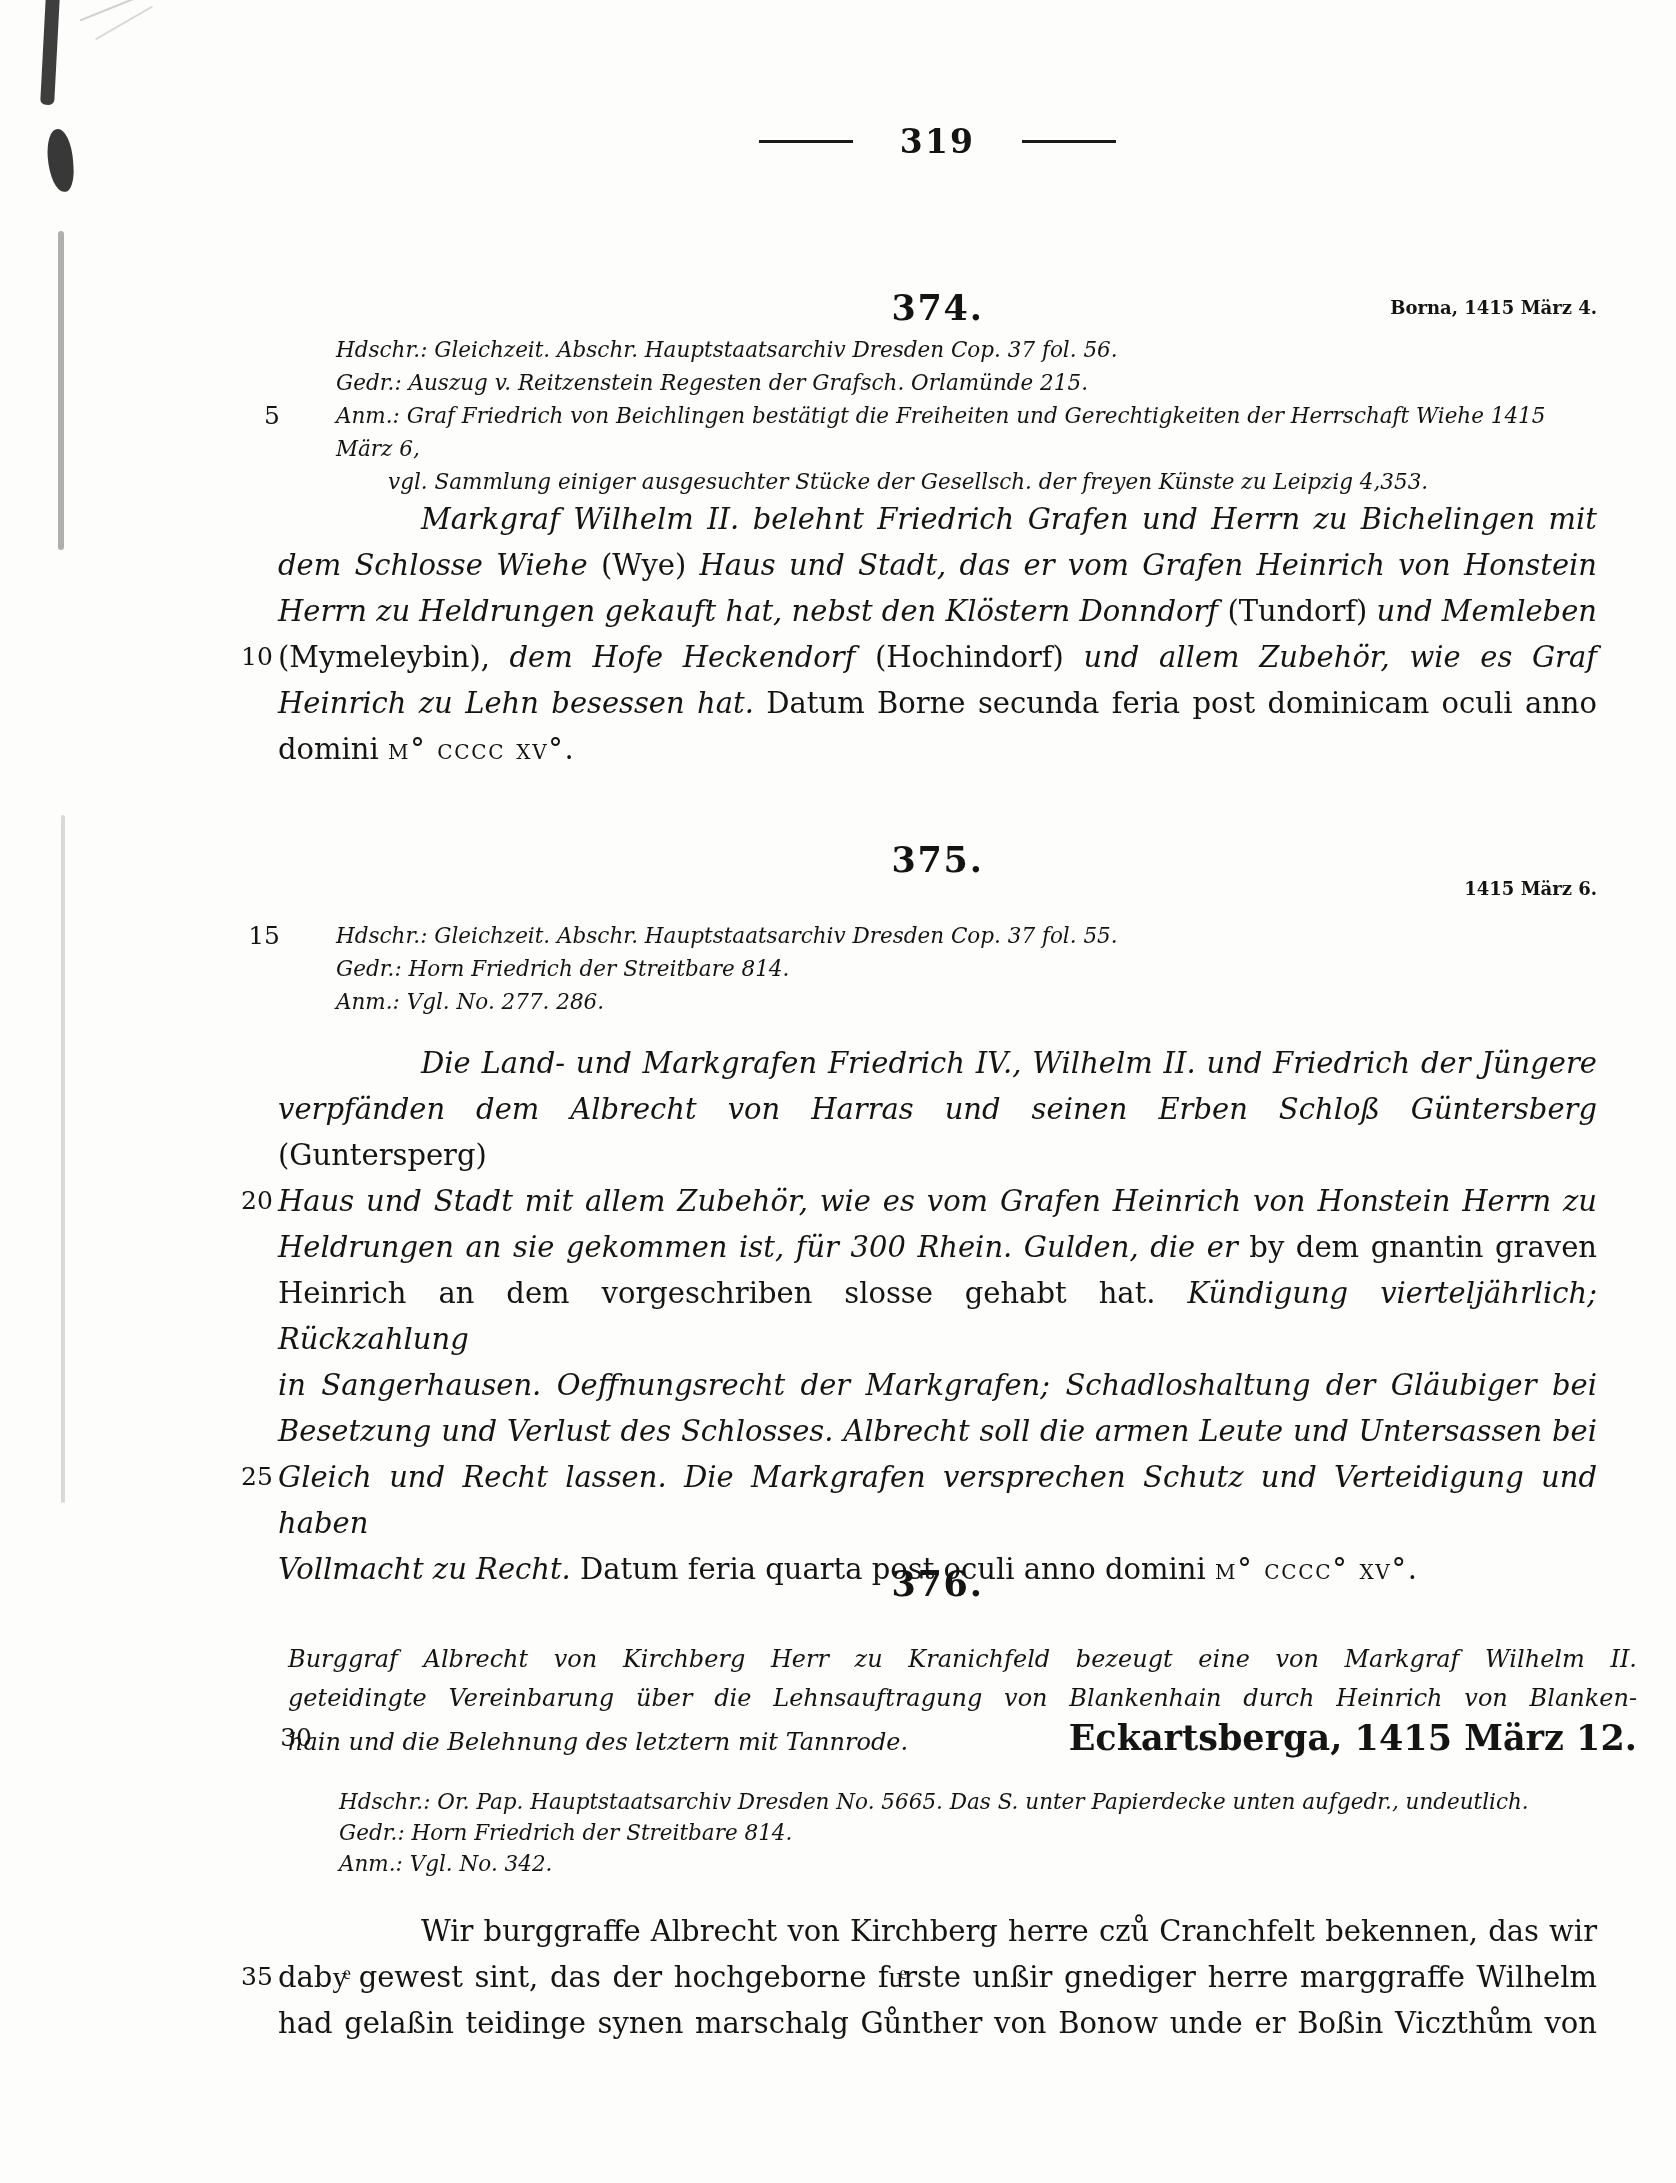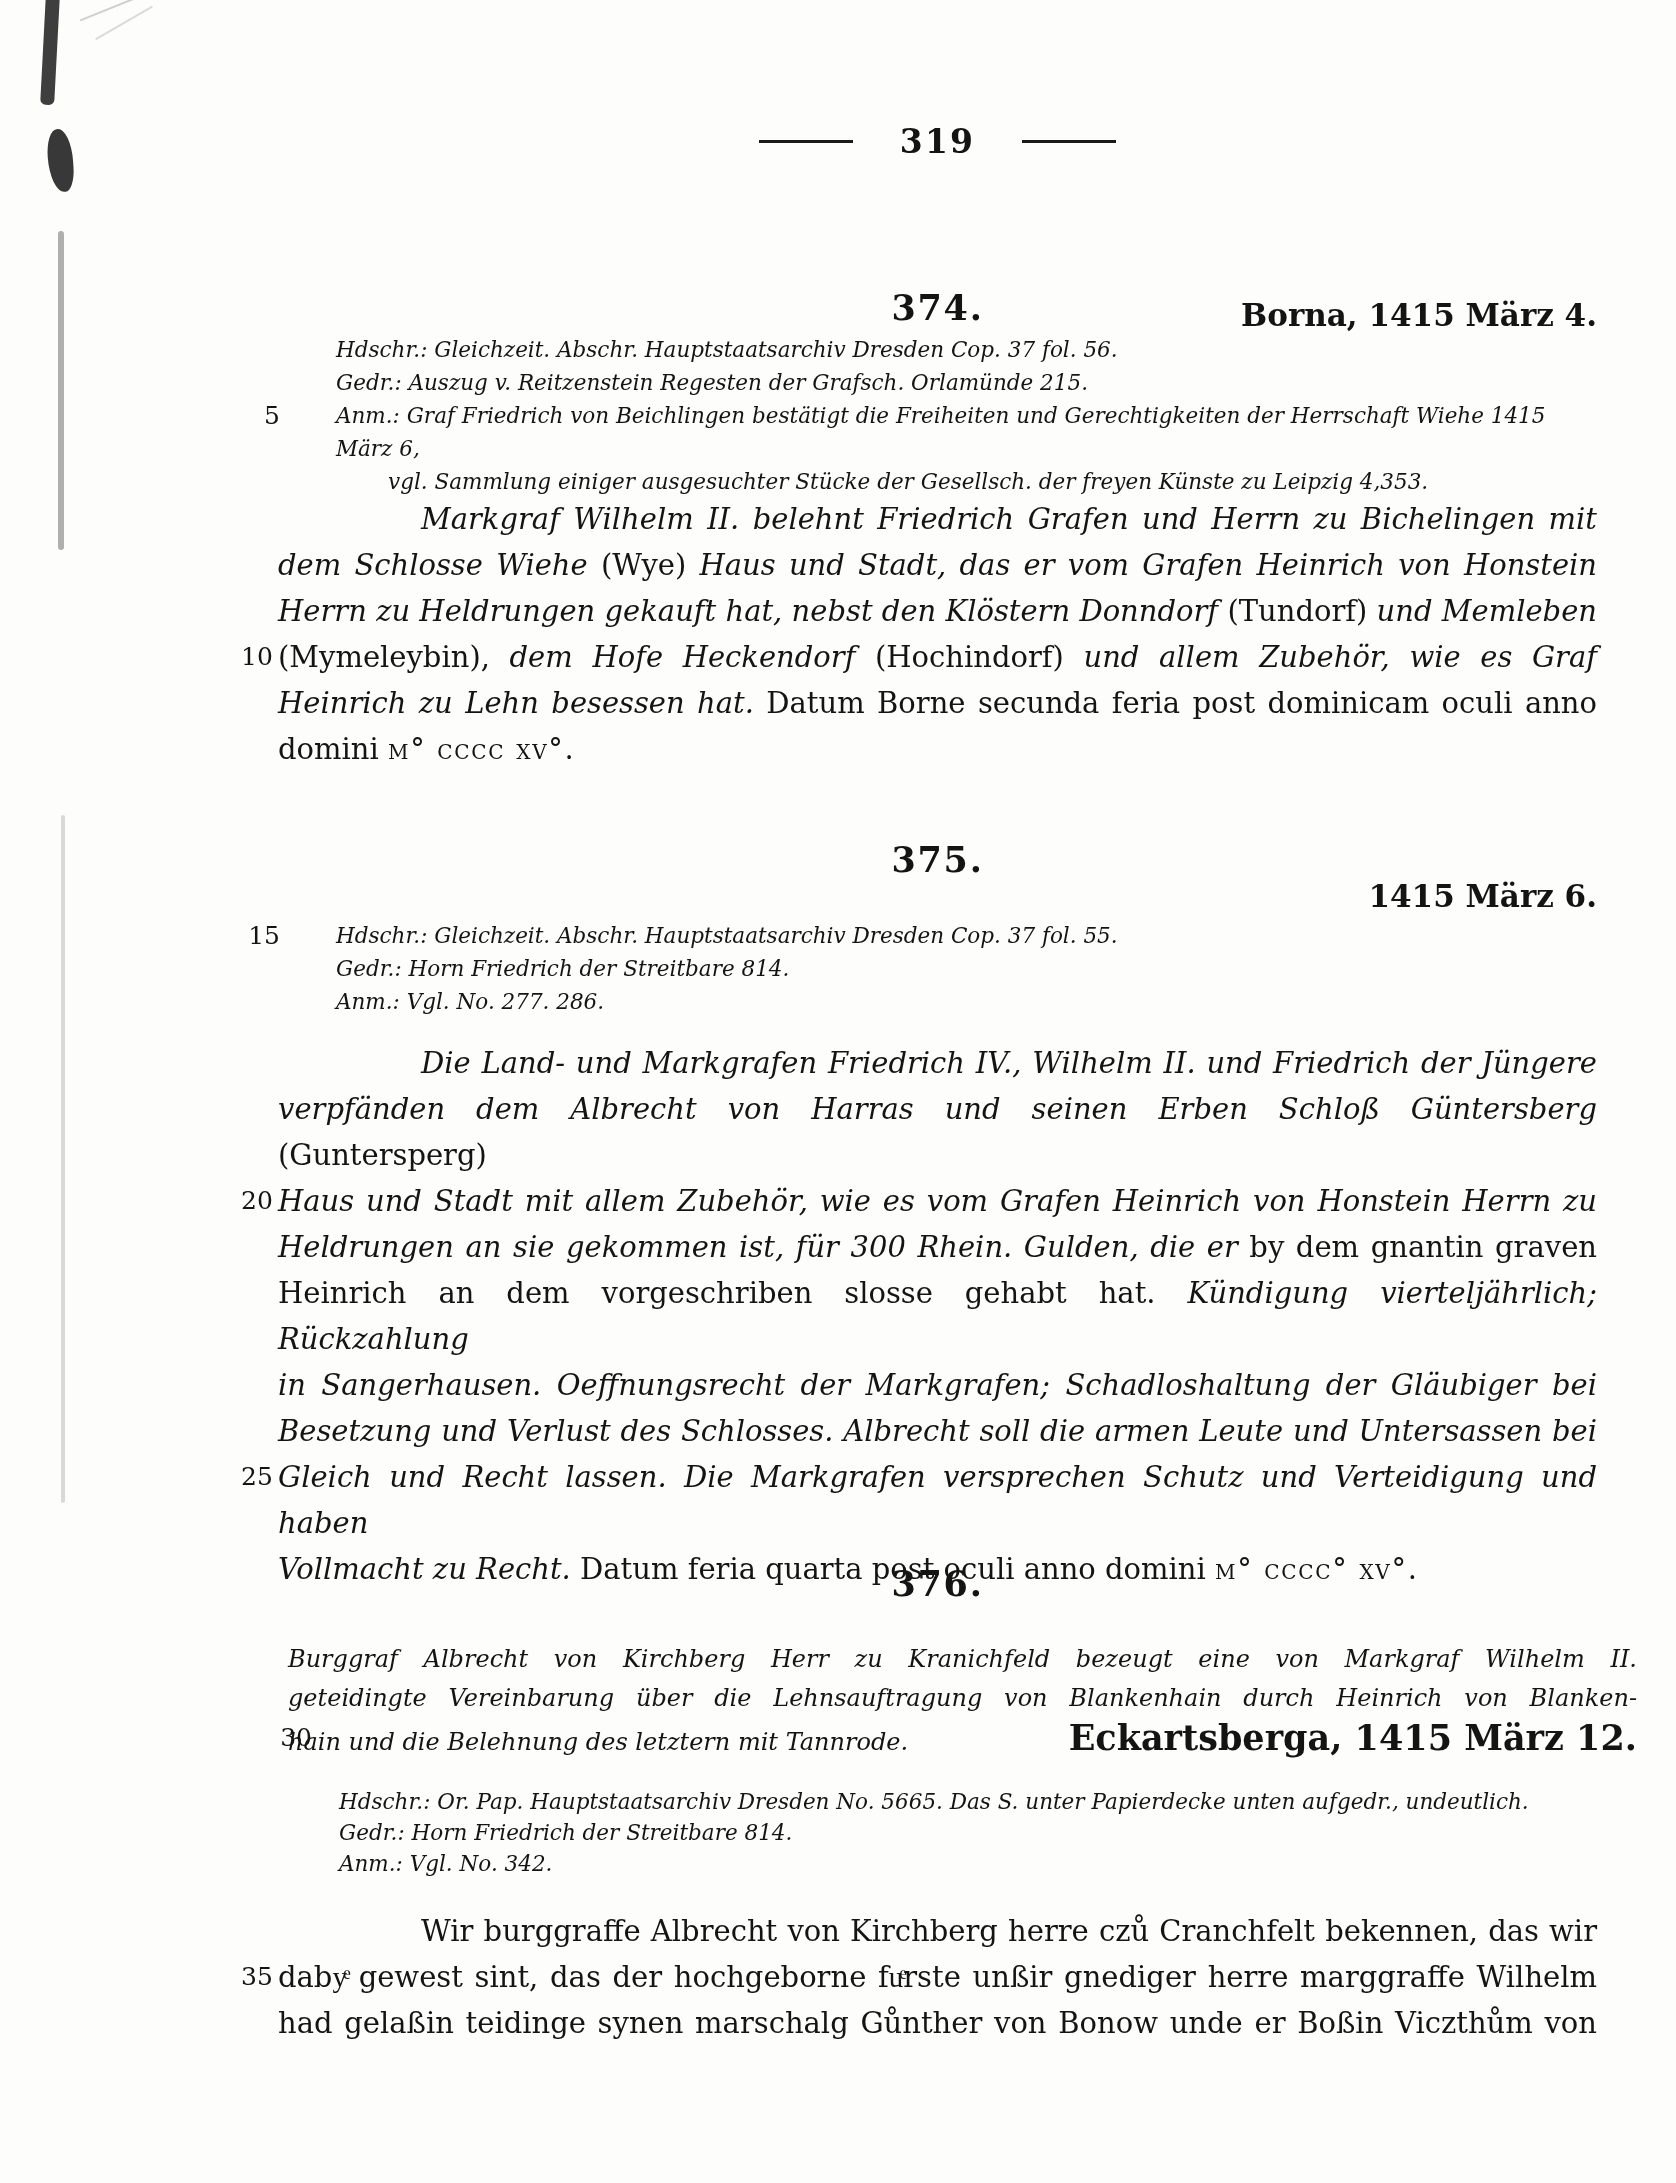--- a/index.html
+++ b/index.html
@@ -22,21 +22,21 @@
               justify-content:center;align-items:center;gap:47px;margin-top:16px;}
   .pagenum{font-size:33px;font-weight:bold;letter-spacing:2.2px;}
   .rule{display:inline-block;width:94px;border-top:3.9px solid #1a1a1a;}
 
   .head{left:278px;width:1319px;text-align:center;font-size:35px;
         font-weight:bold;letter-spacing:1.7px;}
   .head-374{top:254px;margin-top:33px;}
   .head-375{top:839px;}
   .head-376{top:1563px;}
 
-  .date{left:278px;width:1319px;text-align:right;font-weight:bold;font-size:31px;}
+  .date{left:278px;width:1319px;text-align:right;font-weight:bold;font-size:18px;}
   .date-374{top:297px;}
   .date-375{top:878px;}
 
   .refs{font-size:21.5px;line-height:33px;font-style:italic;}
   .refs-374{top:333px;left:336px;width:1261px;}
   .refs-375{top:919px;left:336px;width:1261px;}
   .refs-376{top:1786px;left:339px;width:1259px;line-height:31px;}
   .refs-374 .mnum,.refs-375 .mnum{left:-95px;}
 
   .para{font-size:29px;line-height:46px;}

